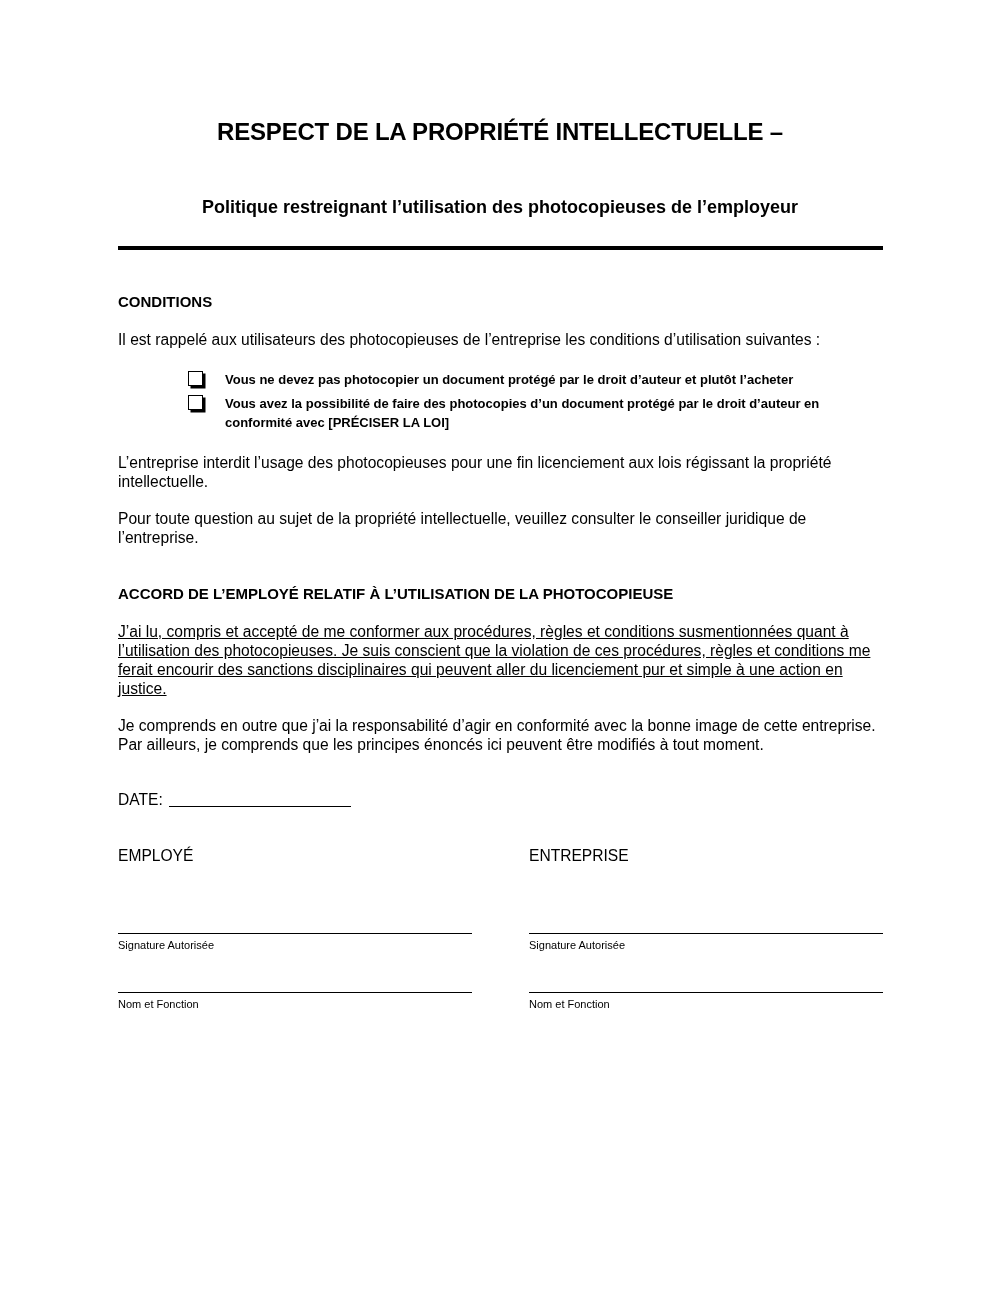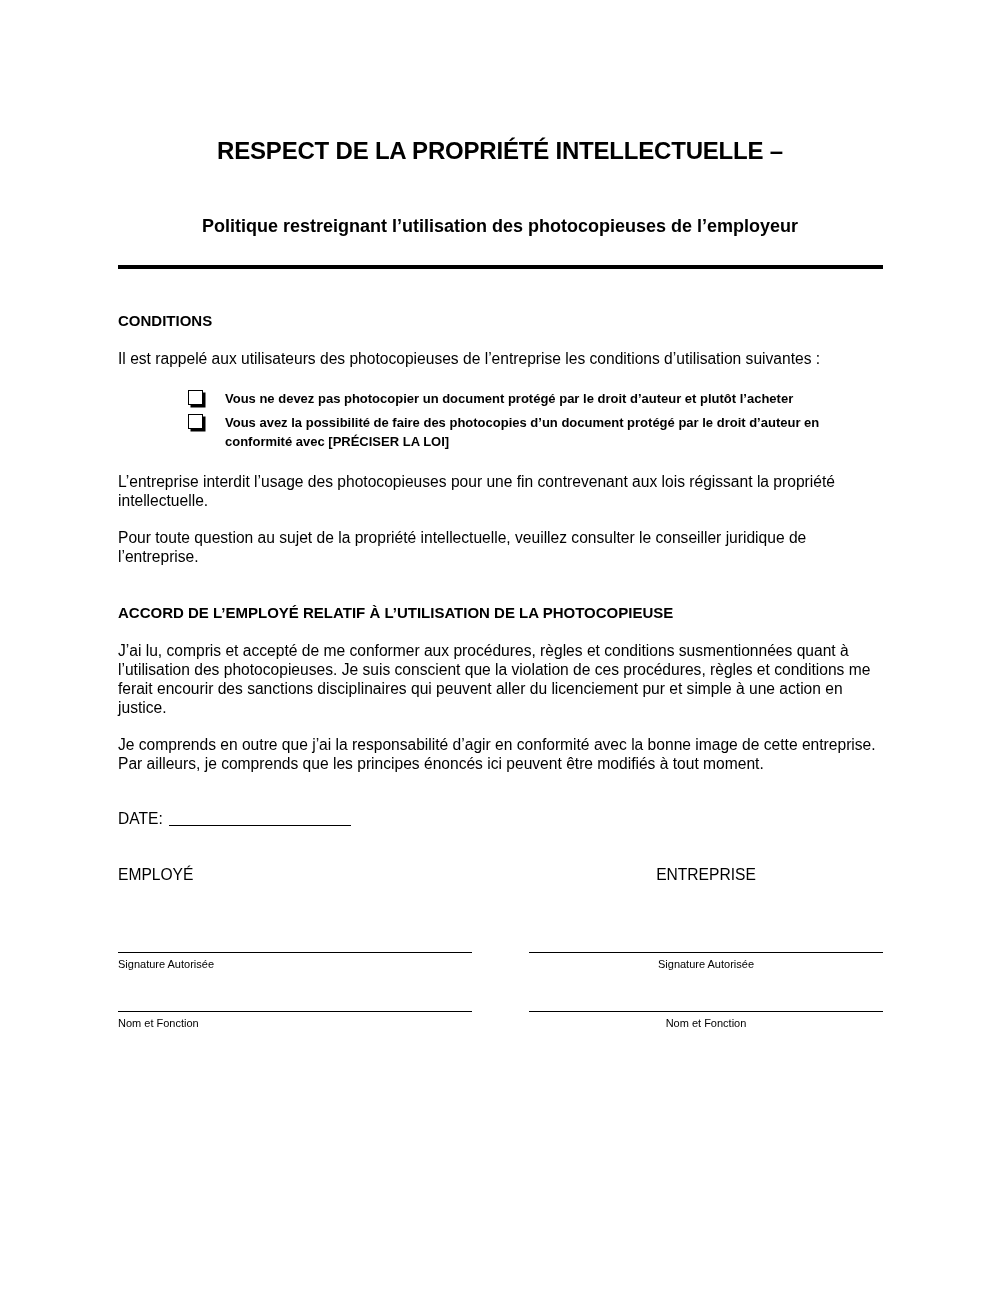--- a/index.html
+++ b/index.html
@@ -15,21 +15,20 @@
       color: #000000;
       font-size: 16px;
       line-height: 19px;
       overflow: hidden;
     }
     .page {
       position: absolute;
       left: 0; top: 0;
       width: 1000px;
       height: 1172px;
-      margin-top: 19px;
     }
     .title {
       position: absolute;
       left: 118px;
       width: 764px;
       top: 117px;
       text-align: center;
       font-weight: bold;
       font-size: 24px;
       line-height: 29px;
@@ -112,21 +111,21 @@
       height: 16px;
       border-bottom: 1.2px solid #000;
       margin-left: 6px;
     }
     .sig-col {
       position: absolute;
       top: 846px;
       width: 354px;
     }
     .sig-col.left { left: 118px; }
-    .sig-col.right { left: 529px; text-align: center; }
+    .sig-col.right { left: 529px; }
     .sig-party {
       font-size: 15.6px;
       line-height: 19px;
       height: 19px;
     }
     .sig-line {
       border-bottom: 1.2px solid #000;
       width: 354px;
       height: 0;
     }
@@ -159,27 +158,27 @@
     <li>
       <span class="checkbox"></span>
       <span>Vous ne devez pas photocopier un document protégé par le droit d’auteur et plutôt l’acheter</span>
     </li>
     <li style="padding-right:40px;">
       <span class="checkbox"></span>
       <span>Vous avez la possibilité de faire des photocopies d’un document protégé par le droit d’auteur en conformité avec [PRÉCISER LA LOI]</span>
     </li>
   </ul>
 
-  <div class="block para" style="top:453px; width:768px;">L’entreprise interdit l’usage des photocopieuses pour une fin contrevenant aux lois régissant la propriété intellectuelle.</div>
+  <div class="block para" style="top:453px; width:768px;">L’entreprise interdit l’usage des photocopieuses pour une fin licenciement aux lois régissant la propriété intellectuelle.</div>
 
   <div class="block para" style="top:509px; width:740px;">Pour toute question au sujet de la propriété intellectuelle, veuillez consulter le conseiller juridique de l’entreprise.</div>
 
   <div class="block heading" style="top:584px;">ACCORD DE L’EMPLOYÉ RELATIF À L’UTILISATION DE LA PHOTOCOPIEUSE</div>
 
-  <div class="block para" style="top:622px; width:772px;">J’ai lu, compris et accepté de me conformer aux procédures, règles et conditions susmentionnées quant à l’utilisation des photocopieuses. Je suis conscient que la violation de ces procédures, règles et conditions me ferait encourir des sanctions disciplinaires qui peuvent aller du licenciement pur et simple à une action en justice.</div>
+  <div class="block para" style="top:622px; width:772px;text-decoration:underline;">J’ai lu, compris et accepté de me conformer aux procédures, règles et conditions susmentionnées quant à l’utilisation des photocopieuses. Je suis conscient que la violation de ces procédures, règles et conditions me ferait encourir des sanctions disciplinaires qui peuvent aller du licenciement pur et simple à une action en justice.</div>
 
   <div class="block para" style="top:716px; width:772px; white-space:pre-wrap;">Je comprends en outre que j’ai la responsabilité d’agir en conformité avec la bonne image de cette entreprise.  Par ailleurs, je comprends que les principes énoncés ici peuvent être modifiés à tout moment.</div>
 
   <div class="date-row">
     <span>DATE:</span>
     <span class="date-line"></span>
   </div>
 
   <div class="sig-col left">
     <div class="sig-party">EMPLOYÉ</div>

